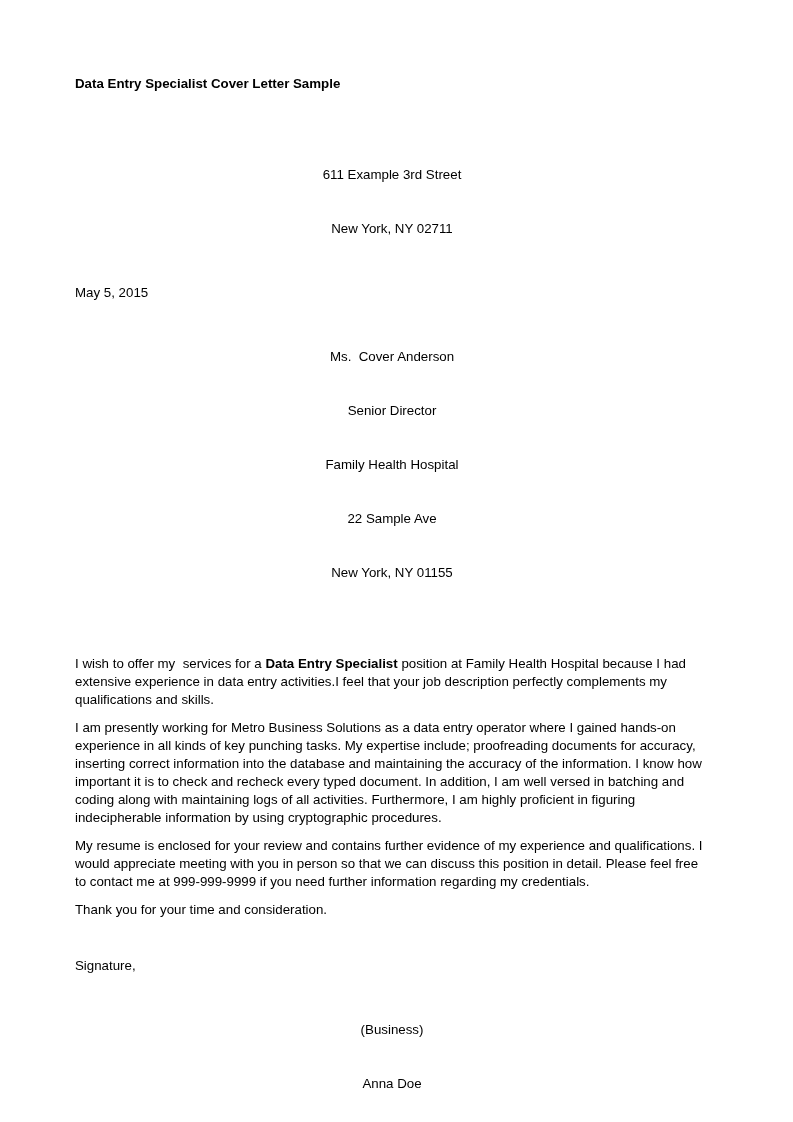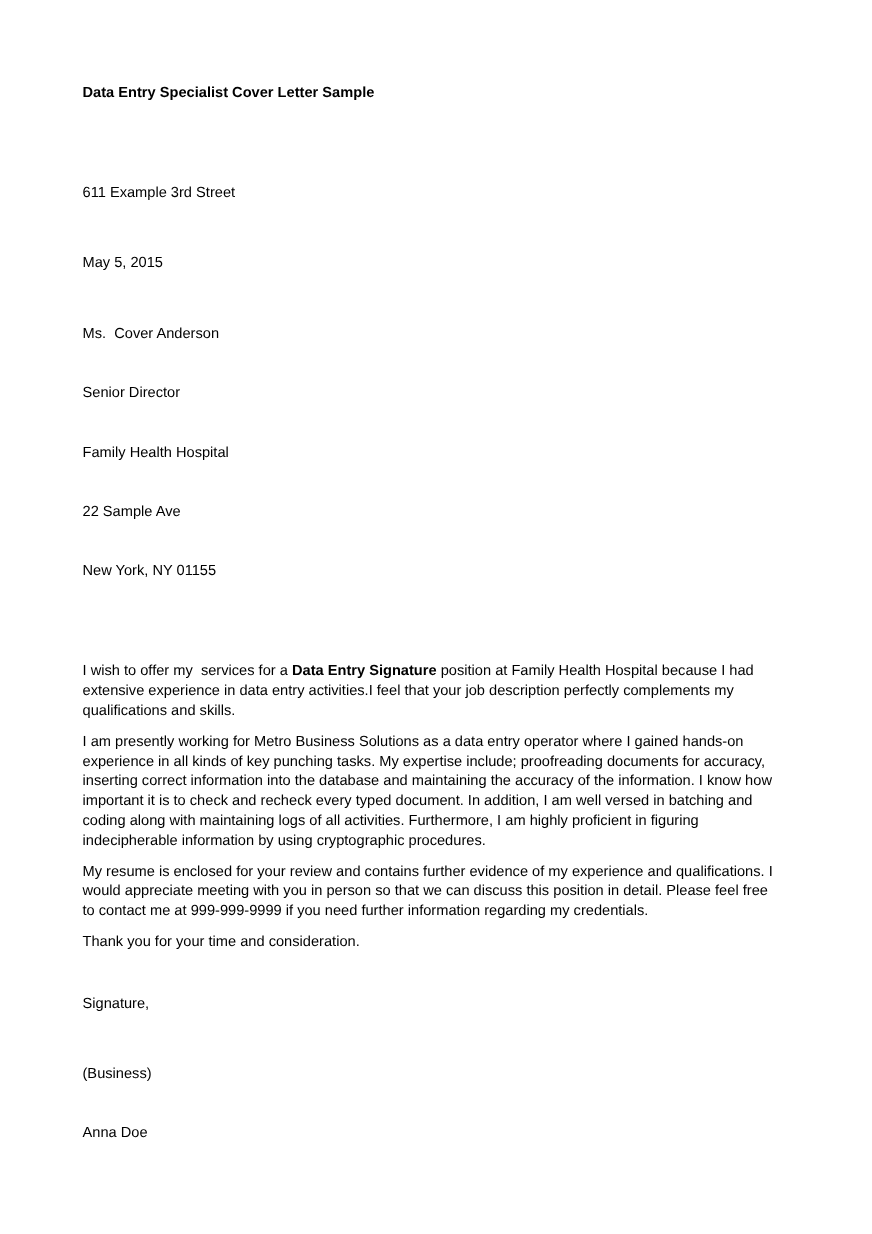--- a/index.html
+++ b/index.html
@@ -30,48 +30,50 @@
     margin-bottom: 37px;
   }
   .mb-large {
     margin-bottom: 37px;
   }
   .mb-xlarge {
     margin-bottom: 38px;
   }
   .line {
     white-space: pre-wrap;
+    text-align: center;
   }
   strong {
     font-weight: bold;
   }
 </style>
 </head>
 <body>
 
 <div class="page">
 
   <div class="para title">Data Entry Specialist Cover Letter Sample</div>
 
   <div class="para">
     <div class="line">611 Example 3rd Street</div>
+    <div class="line">New York, NY 02711</div>
   </div>
 
   <div class="para">May 5, 2015</div>
 
   <div class="para mb-large">
     <div class="line">Ms.  Cover Anderson</div>
     <div class="line">Senior Director</div>
     <div class="line">Family Health Hospital</div>
     <div class="line">22 Sample Ave</div>
     <div class="line">New York, NY 01155</div>
   </div>
 
 
-  <div class="para"><span>I wish to offer my  services for a </span><strong>Data Entry Signature</strong><span> position at Family Health Hospital because I had extensive experience in data entry activities.I feel that your job description perfectly complements my qualifications and skills.</span></div>
+  <div class="para"><span>I wish to offer my  services for a </span><strong>Data Entry Specialist</strong><span> position at Family Health Hospital because I had extensive experience in data entry activities.I feel that your job description perfectly complements my qualifications and skills.</span></div>
 
   <div class="para">I am presently working for Metro Business Solutions as a data entry operator where I gained hands-on experience in all kinds of key punching tasks. My expertise include; proofreading documents for accuracy, inserting correct information into the database and maintaining the accuracy of the information. I know how important it is to check and recheck every typed document. In addition, I am well versed in batching and coding along with maintaining logs of all activities. Furthermore, I am highly proficient in figuring indecipherable information by using cryptographic procedures.</div>
 
   <div class="para">My resume is enclosed for your review and contains further evidence of my experience and qualifications. I would appreciate meeting with you in person so that we can discuss this position in detail. Please feel free to contact me at 999-999-9999 if you need further information regarding my credentials.</div>
 
   <div class="para mb-xlarge">Thank you for your time and consideration.</div>
 
   <div class="para">Signature,</div>
 
   <div class="para">

